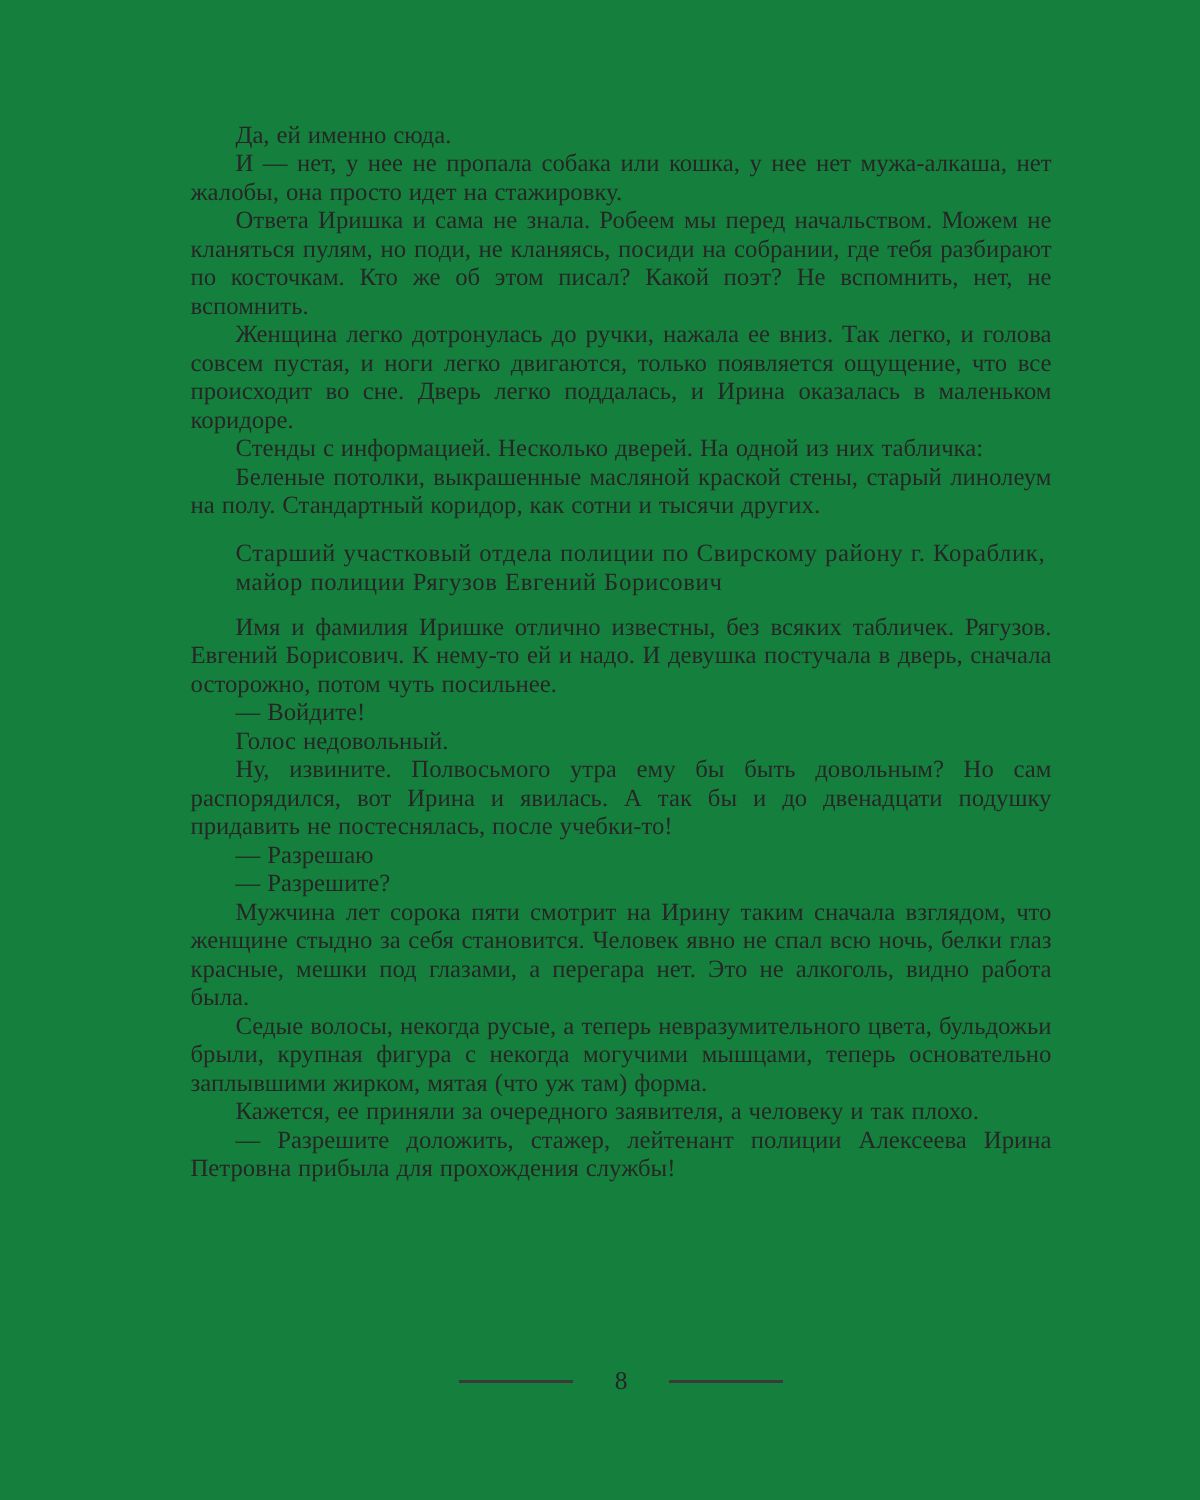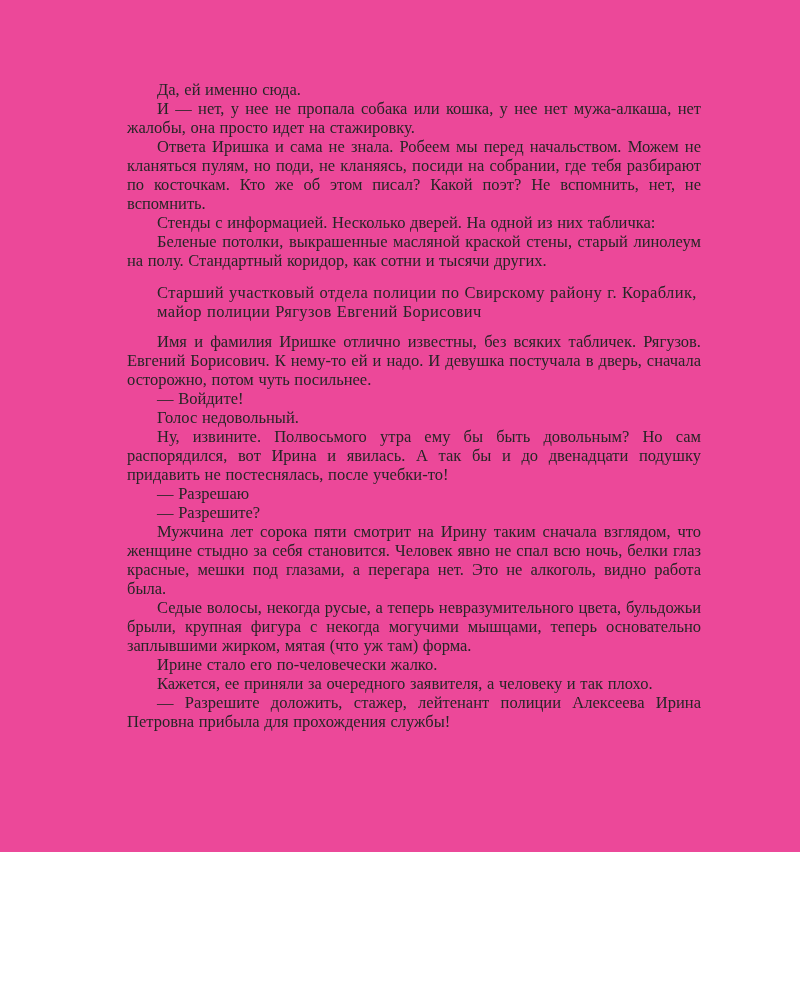--- a/index.html
+++ b/index.html
@@ -3,22 +3,22 @@
 <meta charset="utf-8">
 <style>
   html, body {
     margin: 0;
     padding: 0;
     background: #ffffff;
   }
   .page {
     position: relative;
     width: 800px;
-    height: 852px;
-    background: #ec4899;
+    height: 1000px;
+    background: #15803d;
     font-family: "Liberation Serif", "DejaVu Serif", serif;
     color: #262626;
     overflow: hidden;
   }
   .text-block {
     position: absolute;
     left: 127px;
     top: 80px;
     width: 574px;
   }
@@ -62,37 +62,37 @@
 <body>
 
 <div class="page">
 
   <div class="text-block">
 
   <div class="section-normal">
         <p>Да, ей именно сюда.</p>
         <p>И — нет, у нее не пропала собака или кошка, у нее нет мужа-алкаша, нет жалобы, она просто идет на стажировку.</p>
         <p>Ответа Иришка и сама не знала. Робеем мы перед начальством. Можем не кланяться пулям, но поди, не кланяясь, посиди на собрании, где тебя разбирают по косточкам. Кто же об этом писал? Какой поэт? Не вспомнить, нет, не вспомнить.</p>
+        <p>Женщина легко дотронулась до ручки, нажала ее вниз. Так легко, и голова совсем пустая, и ноги легко двигаются, только появляется ощущение, что все происходит во сне. Дверь легко поддалась, и Ирина оказалась в маленьком коридоре.</p>
         <p>Стенды с информацией. Несколько дверей. На одной из них табличка:</p>
         <p>Беленые потолки, выкрашенные масляной краской стены, старый линолеум на полу. Стандартный коридор, как сотни и тысячи других.</p>
       </div>
       <div class="section-plaque">
         <p>Старший участковый отдела полиции по Свирскому району г. Кораблик,</p>
         <p>майор полиции Рягузов Евгений Борисович</p>
       </div>
       <div class="section-normal">
         <p>Имя и фамилия Иришке отлично известны, без всяких табличек. Рягузов. Евгений Борисович. К нему-то ей и надо. И девушка постучала в дверь, сначала осторожно, потом чуть посильнее.</p>
         <p>— Войдите!</p>
         <p>Голос недовольный.</p>
         <p>Ну, извините. Полвосьмого утра ему бы быть довольным? Но сам распорядился, вот Ирина и явилась. А так бы и до двенадцати подушку придавить не постеснялась, после учебки-то!</p>
         <p>— Разрешаю</p>
         <p>— Разрешите?</p>
         <p>Мужчина лет сорока пяти смотрит на Ирину таким сначала взглядом, что женщине стыдно за себя становится. Человек явно не спал всю ночь, белки глаз красные, мешки под глазами, а перегара нет. Это не алкоголь, видно работа была.</p>
         <p>Седые волосы, некогда русые, а теперь невразумительного цвета, бульдожьи брыли, крупная фигура с некогда могучими мышцами, теперь основательно заплывшими жирком, мятая (что уж там) форма.</p>
-        <p>Ирине стало его по-человечески жалко.</p>
         <p>Кажется, ее приняли за очередного заявителя, а человеку и так плохо.</p>
         <p>— Разрешите доложить, стажер, лейтенант полиции Алексеева Ирина Петровна прибыла для прохождения службы!</p>
       </div>
     </div>
 
   <div class="footer">
     <span class="footer-rule"></span>
     <span class="page-number">8</span>
     <span class="footer-rule"></span>
   </div>

